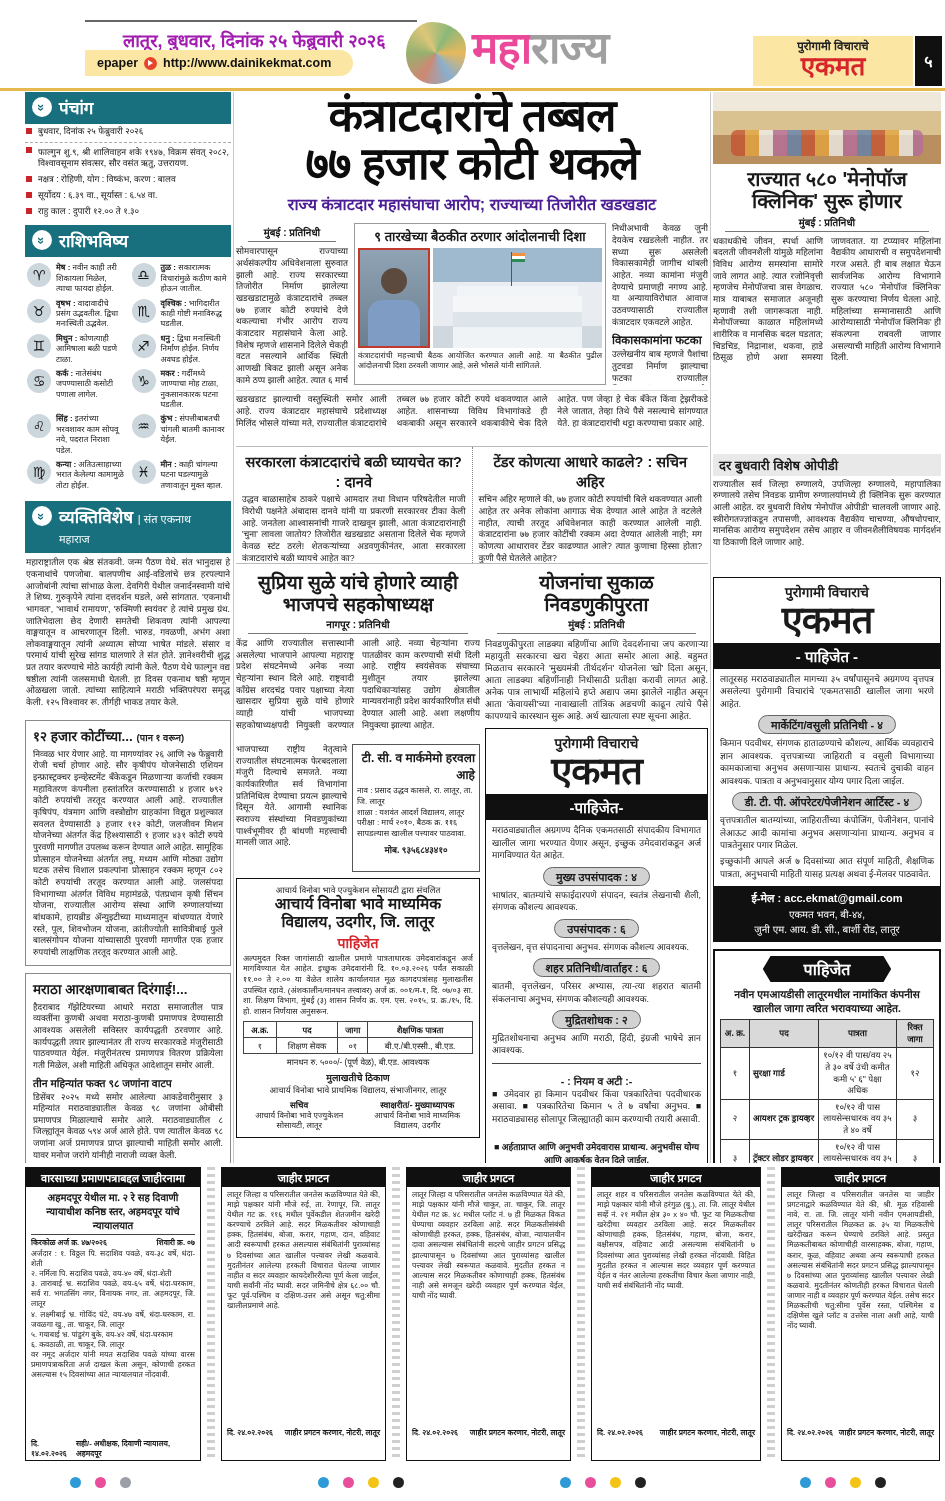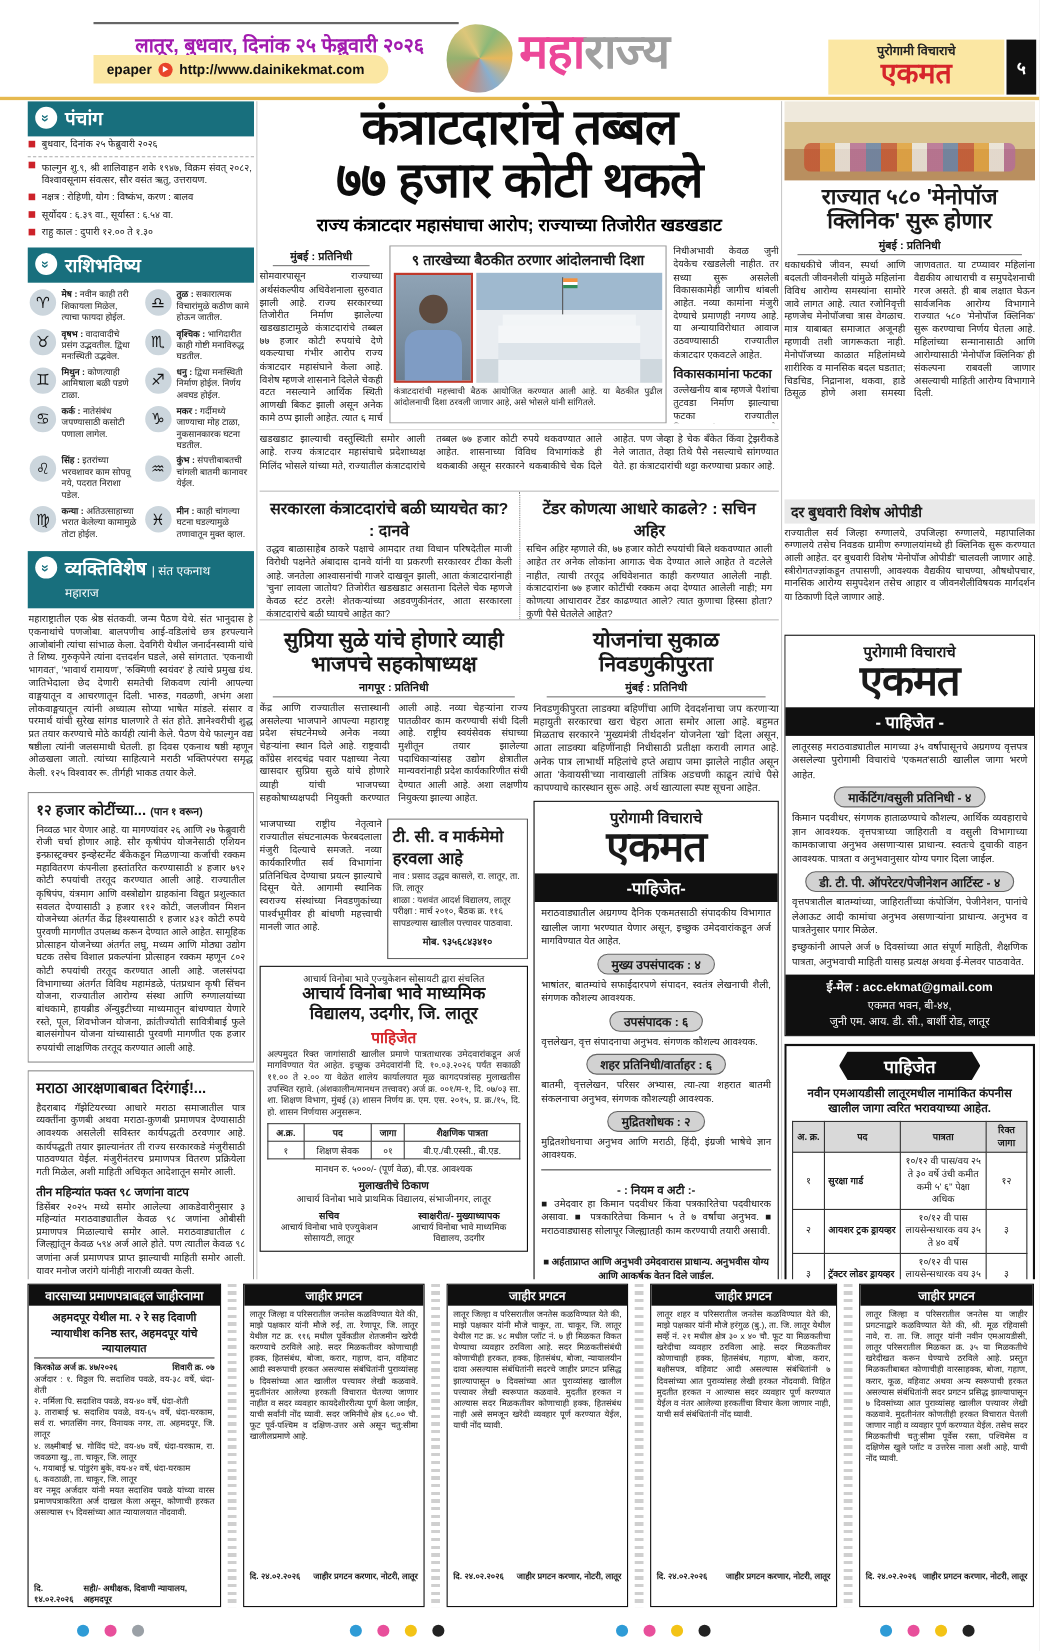--- a/index.html
+++ b/index.html
@@ -46,21 +46,21 @@
   .zsign::after{content:" : ";}
   .vy-sub{font-size:11px;font-weight:normal;}
   .sidebox{border:1px solid #8a8a8a;padding:6px 7px;margin-top:7px;}
   .sidebox h3{margin:0 0 4px;font-size:13.5px;}
   .sidebox h3 .note{font-size:9.5px;font-weight:bold;}
   .subhead-sm{font-size:10.5px;font-weight:bold;margin:4px 0 2px;}
   
   #center{position:absolute;left:233px;top:92px;width:478px;height:1071px;overflow:hidden;
           border-left:1px solid #c9c9c9;border-right:1px solid #c9c9c9;padding:0 2px;box-sizing:border-box;}
   .mainhead{font-size:45px;font-weight:900;text-align:center;line-height:1.06;color:#0c0c0c;letter-spacing:-1px;}
-  .mainsub{font-size:16px;font-weight:bold;text-align:center;color:#000000;margin-top:6px;}
+  .mainsub{font-size:16px;font-weight:bold;text-align:center;color:#4c1d95;margin-top:6px;}
   .art-row{display:flex;gap:6px;margin-top:8px;height:162px;overflow:hidden;}
   .c1{width:112px;overflow:hidden;}
   .photobox{width:252px;border:1px solid #9a9a9a;padding:3px;box-sizing:border-box;}
   .photobox h3{margin:0 0 3px;font-size:13px;text-align:center;}
   .photos{display:flex;gap:3px;height:100px;}
   .portrait{width:72px;background:linear-gradient(180deg,#8fa3b5,#6b7f91);border:2px solid #c0392b;position:relative;box-sizing:border-box;}
   .portrait::before{content:"";position:absolute;left:50%;top:18px;transform:translateX(-50%);width:26px;height:26px;border-radius:50%;background:#5d4a3e;}
   .portrait::after{content:"";position:absolute;left:50%;bottom:0;transform:translateX(-50%);width:52px;height:46px;border-radius:14px 14px 0 0;background:#7f9cc4;}
   .building{flex:1;background:linear-gradient(180deg,#9fb9cf 0 34%,#e9edf1 34% 78%,#cfd8de 78%);position:relative;}
   .building::after{content:"";position:absolute;left:12%;bottom:0;width:76%;height:52%;background:
@@ -76,21 +76,21 @@
   .oped + .oped{border-left:1px dotted #888;}
   .oped h3{margin:0 0 3px;font-size:14.5px;text-align:center;}
   .midrow{display:flex;gap:5px;margin-top:6px;}
   .colL{width:244px;}
   .colR{flex:1;}
   .h2box{font-size:19px;font-weight:900;text-align:center;line-height:1.12;margin:2px 0;}
   .twocol{columns:2;column-gap:8px;height:102px;overflow:hidden;}
   .lowrow{display:flex;gap:5px;margin-top:4px;height:128px;overflow:hidden;}
   .lowrow .cont{flex:1;}
   .tcbox{width:128px;border:1px solid #555;padding:4px;box-sizing:border-box;}
-  .tcbox h4{margin:0 0 3px;font-size:15px;text-align:left;}
+  .tcbox h4{margin:0 0 3px;font-size:12px;text-align:right;}
   .tcbox .ln{font-size:8px;line-height:1.35;}
   .tcbox .ph{font-size:8.8px;font-weight:bold;text-align:center;margin-top:4px;}
   
   .adbox{border:1.5px solid #111;padding:5px 6px;margin-top:6px;box-sizing:border-box;background:#fff;}
   .adbox .tag{font-size:13.5px;font-weight:bold;text-align:center;}
   .adbox .brand{font-size:38px;font-weight:900;text-align:center;line-height:1;letter-spacing:-1px;}
   .ribbon{background:#101010;color:#fff;font-weight:bold;font-size:15px;text-align:center;padding:3px 0;margin:4px -6px;}
   .ad-intro{font-size:8.9px;line-height:1.4;text-align:justify;margin:3px 0;font-family:Liberation Serif, serif;}
   .pospill{display:block;width:fit-content;margin:5px auto 3px;background:#d2d2d2;border:1px solid #666;border-radius:10px;
            padding:1px 12px;font-weight:bold;font-size:11px;}

